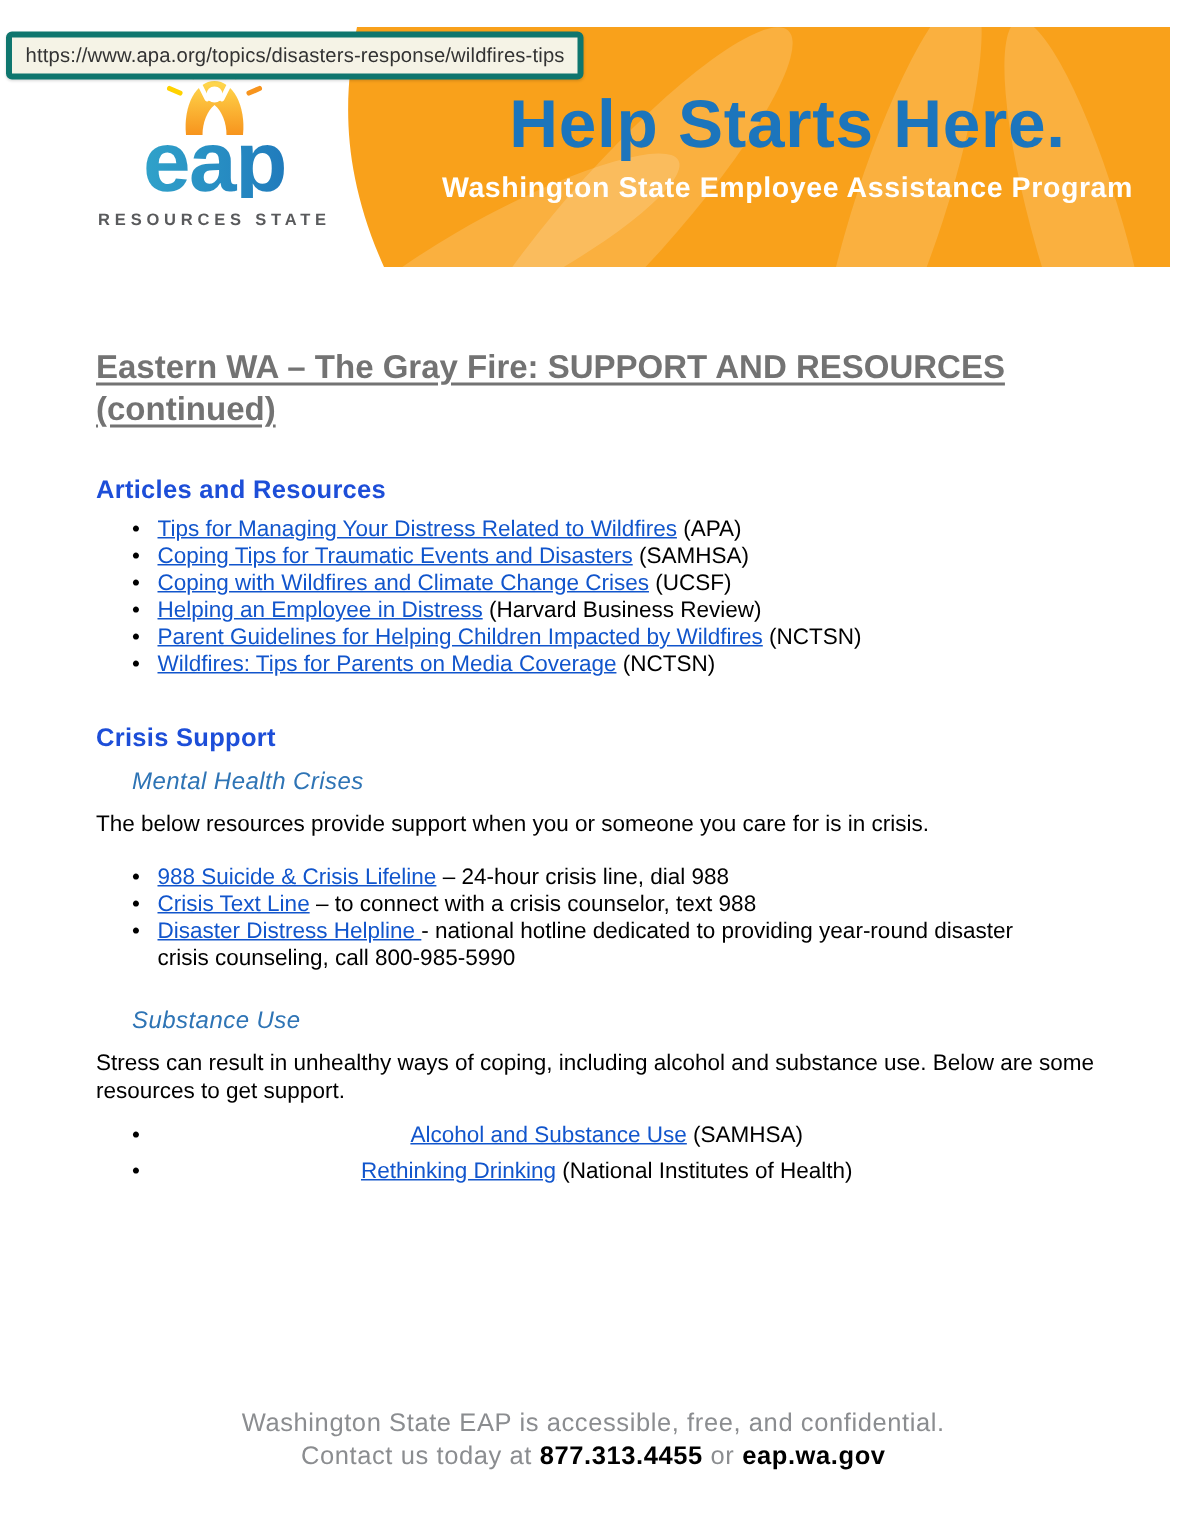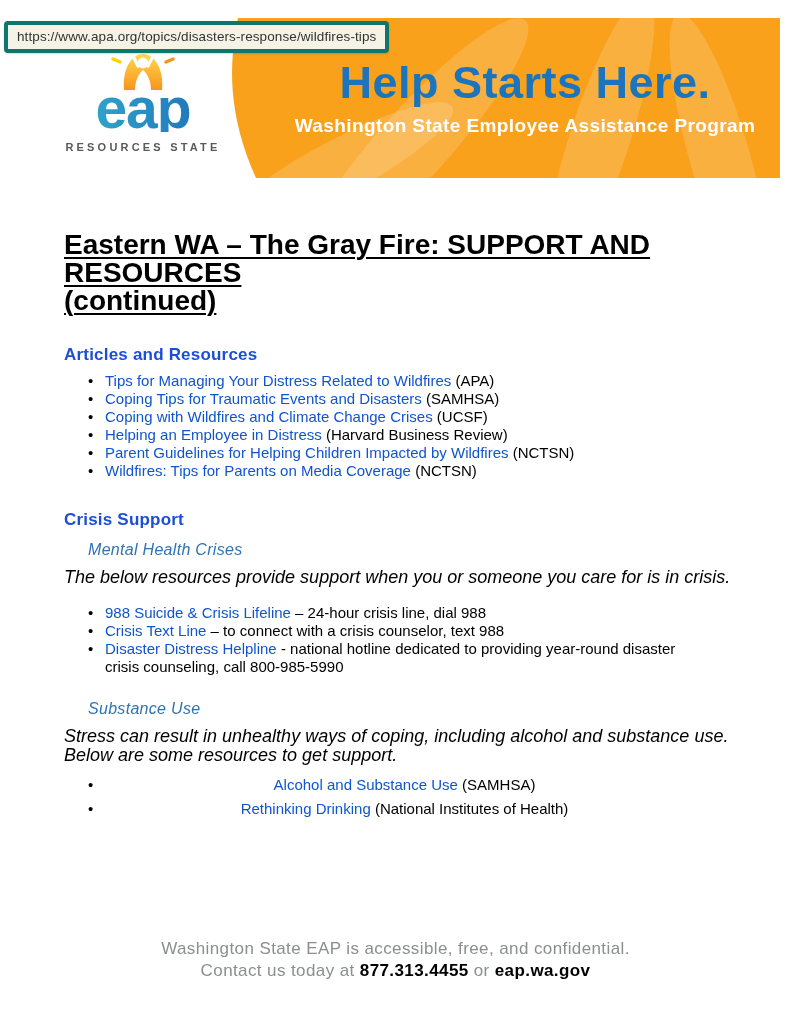--- a/index.html
+++ b/index.html
@@ -71,46 +71,46 @@
   }
 
   
   .doc {
     position:absolute; left:0; top:178px; width:791px;
     padding:0 58px 0 64px;
     color:#000;
   }
   .page-title {
     margin-top:53px;
-    font-size:28px; font-weight:bold; color:#000000; line-height:28px;
+    font-size:22px; font-weight:bold; color:#737373; line-height:28px;
   }
   .page-title .u { text-decoration:underline; text-decoration-thickness:2px; text-underline-offset:3px; }
 
   .sec-heading {
     margin-top:30px;
     font-size:17px; font-weight:bold; color:#1d4ed8; letter-spacing:0.2px;
   }
   .sub-heading {
     margin-top:11px; margin-left:24px;
     font-size:16px; font-style:italic; color:#2e74b5; letter-spacing:0.3px;
   }
-  .intro { margin-top:9px; font-size:18px; line-height:19px; max-width:672px;font-style:italic; }
+  .intro { margin-top:9px; font-size:15px; line-height:19px; max-width:672px; }
 
   ul.res-list { list-style:none; margin-top:7px; max-width:640px; }
   ul.res-list li {
     position:relative; padding-left:41px;
     font-size:15px; line-height:18px; margin-bottom:0;
   }
   ul.res-list li::before {
     content:"\2022"; position:absolute; left:24px; top:0;
     font-size:15px; color:#000;
   }
   ul.crisis-list { margin-top:17px; }
   ul.spaced li { margin-bottom:6px; }
-  .doc-link { color:#1155cc; cursor:pointer; }
+  .doc-link { color:#1155cc; text-decoration:underline; cursor:pointer; }
 
   
   .footer {
     position:absolute; left:0; top:938px; width:791px;
     text-align:center; color:#8b8d90;
     font-size:17px; line-height:22px; letter-spacing:0.4px;
   }
   .footer b { color:#000000; }
 </style>
 </head>

